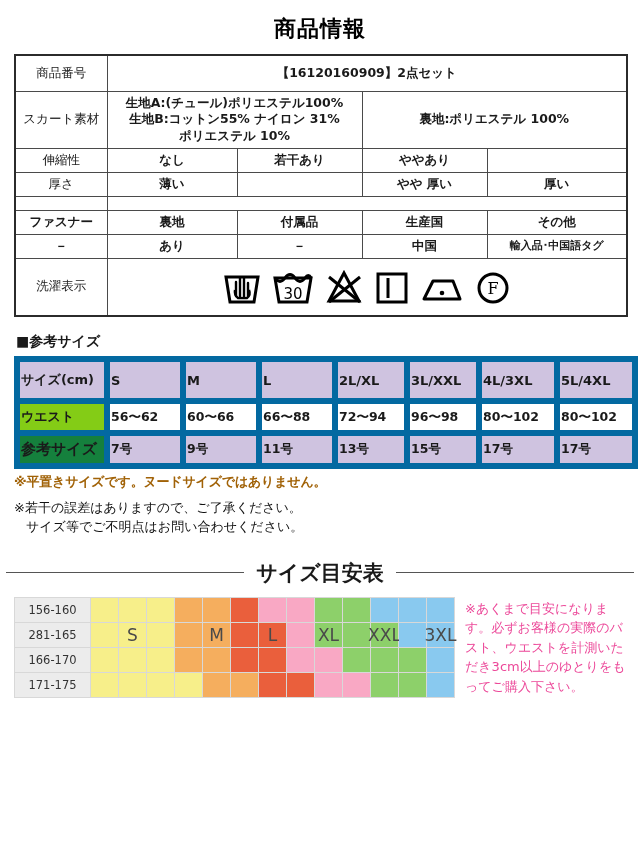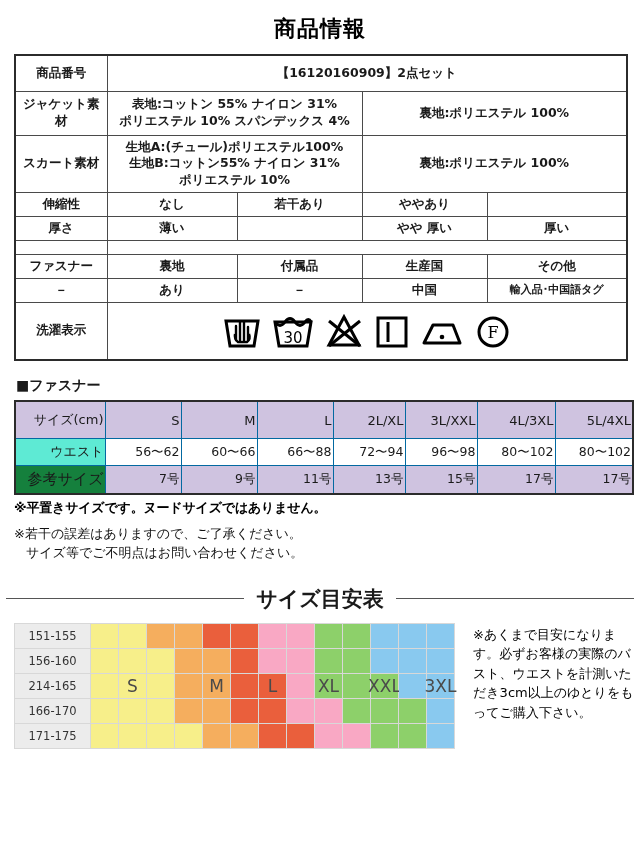--- a/index.html
+++ b/index.html
@@ -36,21 +36,21 @@
     border: 1px solid #4a4a4a;
     font-size: 12.5px;
     text-align: center;
     vertical-align: middle;
     padding: 3px 2px;
     line-height: 1.35;
     background: #fff;
   }
   td.rowhead {
     background: #d4d4d4;
-    font-weight: bold;
+    font-weight: normal;
     font-size: 12.5px;
     width: 92px;
     margin-top: 36px;
   }
   td.leftcell {
     text-align: left;
     padding-left: 8px;
     font-weight: bold;
     font-size: 12px;
   }
@@ -85,43 +85,43 @@
     padding: 16px 0 5px 16px;
   }
   .skirt-wrap { padding: 0 14px; }
   table.skirt {
     width: 100%;
     border-collapse: collapse;
     table-layout: fixed;
     border: 2px solid #2b2b2b;
   }
   table.skirt td {
-    border: 1px solid #0369a1;
-    text-align: right;
+    border: 6px solid #0369a1;
+    text-align: left;
     font-size: 12.5px;
-    font-weight: normal;
+    font-weight: bold;
     padding: 4px 1px;
     background: #fff;
     white-space: nowrap;
   }
   table.skirt td.hd {
     background: #cfc3e0;
     font-size: 13px;
     padding: 9px 1px;
   }
   table.skirt td.lbl {
-    background: #5eead4;
+    background: #84cc16;
     font-size: 13px;
   }
   table.skirt td.lav { background: #cfc3e0; }
   table.skirt td.lavlbl { background: #15803d; font-size: 15px; }
 
   
   .note-red {
-    color: #000000;
+    color: #a16207;
     font-size: 13px;
     font-weight: bold;
     padding: 4px 0 0 14px;
     letter-spacing: -0.2px;
   }
   .note-blk {
     color: #111;
     font-size: 13px;
     padding: 8px 0 0 14px;
     line-height: 1.45;
@@ -223,24 +223,23 @@
   .c-M   { background: #f5ae5e; }
   .c-L   { background: #ea5f3c; }
   .c-XL  { background: #f9a8c4; }
   .c-XXL { background: #8dd06a; }
   .c-3XL { background: #89c9ef; }
 
   .guide-note {
     flex: 1 1 auto;
     font-size: 13px;
     line-height: 1.5;
-    color: #000000;
+    color: #ec4899;
     padding-top: 2px;
     padding-left: 2px;
-    margin-left: 8px;
   }
 </style>
 </head>
 <body>
 
 <div class="page">
 
   <div class="main-title">商品情報</div>
 
   <div class="info-wrap">
@@ -251,28 +250,20 @@
           <col style="width:125px">
         <col style="width:125px">
           <col style="width:140px">
       </colgroup>
       <tbody>
         <tr>
           <td class="rowhead">商品番号</td>
           <td class="leftcell" colspan="4" style="height:36px">【16120160909】2点セット</td>
         </tr>
 
-        <tr>
-          <td class="rowhead">ジャケット素材</td>
-          <td class="leftcell" colspan="2" style="height:44px">
-            <span class="mat-line">表地:コットン 55% ナイロン 31%</span>
-            <span class="mat-line">ポリエステル 10% スパンデックス 4%</span>
-          </td>
-          <td class="ctrcell" colspan="2">裏地:ポリエステル 100%</td>
-        </tr>
 
         <tr>
           <td class="rowhead">スカート素材</td>
           <td class="leftcell" colspan="2" style="height:54px">
             <span class="mat-line">生地A:(チュール)ポリエステル100%</span>
             <span class="mat-line">生地B:コットン55% ナイロン 31%</span>
             <span class="mat-line mat-center">ポリエステル 10%</span>
           </td>
           <td class="ctrcell" colspan="2">裏地:ポリエステル 100%</td>
         </tr>
@@ -352,21 +343,21 @@
                 <text x="19" y="26" font-size="16" font-family="DejaVu Serif, serif" text-anchor="middle" fill="#000">F</text>
               </svg>
 
             </div>
           </td>
         </tr>
       </tbody>
     </table>
   </div>
 
-  <div class="sec-label">■ファスナー</div>
+  <div class="sec-label">■参考サイズ</div>
 
   <div class="skirt-wrap">
     <table class="skirt">
       <colgroup>
         <col style="width:90px">
           <col style="width:76px">
           <col style="width:76px">
           <col style="width:76px">
         <col style="width:72px">
           <col style="width:72px">
@@ -417,53 +408,37 @@
   <div class="guide-head">
     <div class="rule"></div>
     <div class="gtxt">サイズ目安表</div>
     <div class="rule"></div>
   </div>
 
   <div class="guide-area">
     <table class="guide">
       <tbody id="guide-body">
           <tr>
-            <td class="hrow">151-155</td>
-            <td class="cell c-S"></td>
-            <td class="cell c-S"></td>
-            <td class="cell c-M"></td>
-            <td class="cell c-M"></td>
-            <td class="cell c-L"></td>
+            <td class="hrow">156-160</td>
+            <td class="cell c-S"></td>
+            <td class="cell c-S"></td>
+            <td class="cell c-S"></td>
+            <td class="cell c-M"></td>
+            <td class="cell c-M"></td>
             <td class="cell c-L"></td>
             <td class="cell c-XL"></td>
             <td class="cell c-XL"></td>
             <td class="cell c-XXL"></td>
             <td class="cell c-XXL"></td>
             <td class="cell c-3XL"></td>
             <td class="cell c-3XL"></td>
             <td class="cell c-3XL"></td>
           </tr>
           <tr>
-            <td class="hrow">156-160</td>
-            <td class="cell c-S"></td>
-            <td class="cell c-S"></td>
-            <td class="cell c-S"></td>
-            <td class="cell c-M"></td>
-            <td class="cell c-M"></td>
-            <td class="cell c-L"></td>
-            <td class="cell c-XL"></td>
-            <td class="cell c-XL"></td>
-            <td class="cell c-XXL"></td>
-            <td class="cell c-XXL"></td>
-            <td class="cell c-3XL"></td>
-            <td class="cell c-3XL"></td>
-            <td class="cell c-3XL"></td>
-          </tr>
-          <tr>
-            <td class="hrow">214-165</td>
+            <td class="hrow">281-165</td>
             <td class="cell c-S"></td>
             <td class="cell c-S">
               <span class="glab">S</span>
             </td>
             <td class="cell c-S"></td>
             <td class="cell c-M"></td>
             <td class="cell c-M">
               <span class="glab">M</span>
             </td>
             <td class="cell c-L"></td>

